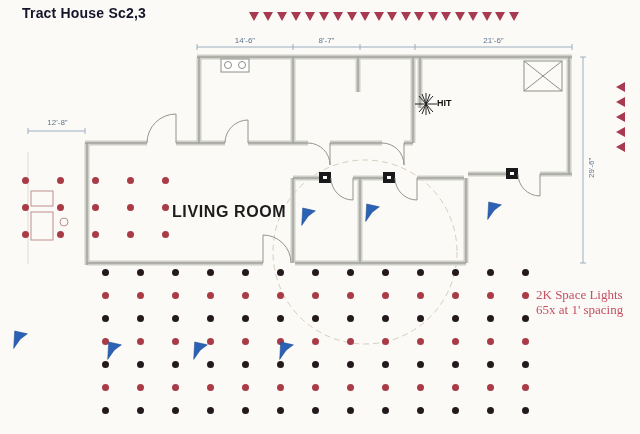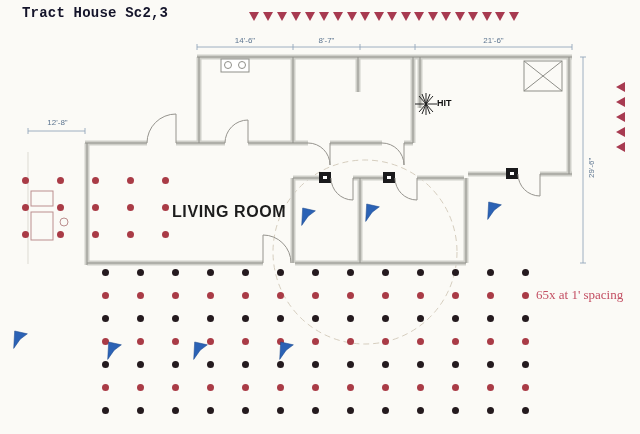--- a/index.html
+++ b/index.html
@@ -1,21 +1,21 @@
 <!DOCTYPE html>
 <html style="--accent_red: #a73a50; --dot_red: #a93b46; --dot_dark: #241a1e; --fresnel_blue: #2b62b5; --legend_red: #c34f63; --wall_gray: #cfcfc9;"><head>
 <meta charset="utf-8">
 <style>
   html,body{margin:0;padding:0;background:#e8e8e4}
   .canvas{position:relative;width:640px;height:434px;background:#fbfaf6;overflow:hidden;
           font-family:"Liberation Sans",sans-serif}
   .plan-svg{position:absolute;left:0;top:0}
   #lights-layer{position:absolute;left:0;top:0;width:640px;height:434px}
   .label{position:absolute;white-space:nowrap}
-  .title{font-family:Liberation Mono, monospace;font-weight:700;font-size:14px;color:#14142a;letter-spacing:.2px}
+  .title{font-family:Liberation Sans, sans-serif;font-weight:700;font-size:14px;color:#14142a;letter-spacing:.2px}
   .legend{font-family:"Liberation Serif",serif;font-size:13px;line-height:15px}
   .legend.red{color:var(--legend_red)}
   .legend.blue{color:var(--fresnel_blue)}
   .legend .count{padding-left:9px}
   .room{font-weight:700;font-size:16px;color:#1c1c1c;letter-spacing:.6px}
   .hit{font-weight:700;font-size:9px;color:#101010}
   .dim{font-size:8px;color:#5d7590}
   .dim.c{text-align:center}
   .dim.vert{transform:rotate(-90deg);transform-origin:left top}
   .tri{position:absolute;width:0;height:0}
@@ -257,20 +257,21 @@
       </svg>
       <svg class="fresnel" width="22" height="22" viewBox="0 0 22 22" style="left:484px;top:198px;transform:rotate(-10deg)">
         <polygon points="2,20 6,3 18,8 10,12" fill="var(--fresnel_blue)" stroke="#1d4a8f" stroke-width="0.5"></polygon>
       </svg>
     </div>
 
   <div class="label title" style="left:22px;top:5px">Tract House Sc2,3</div>
 
 
   <div class="label legend red" style="left:536px;top:287px">
+    <div>2K Space Lights</div>
     <div>65x at 1' spacing</div>
   </div>
 
 
   <div class="label room" style="left:172px;top:203px">LIVING ROOM</div>
 
   <div class="label hit" style="left:437px;top:98px">HIT</div>
 
   <div class="label dim c" style="left:197px;top:36px;width:96px">14'-6"</div>
   <div class="label dim c" style="left:293px;top:36px;width:67px">8'-7"</div>

